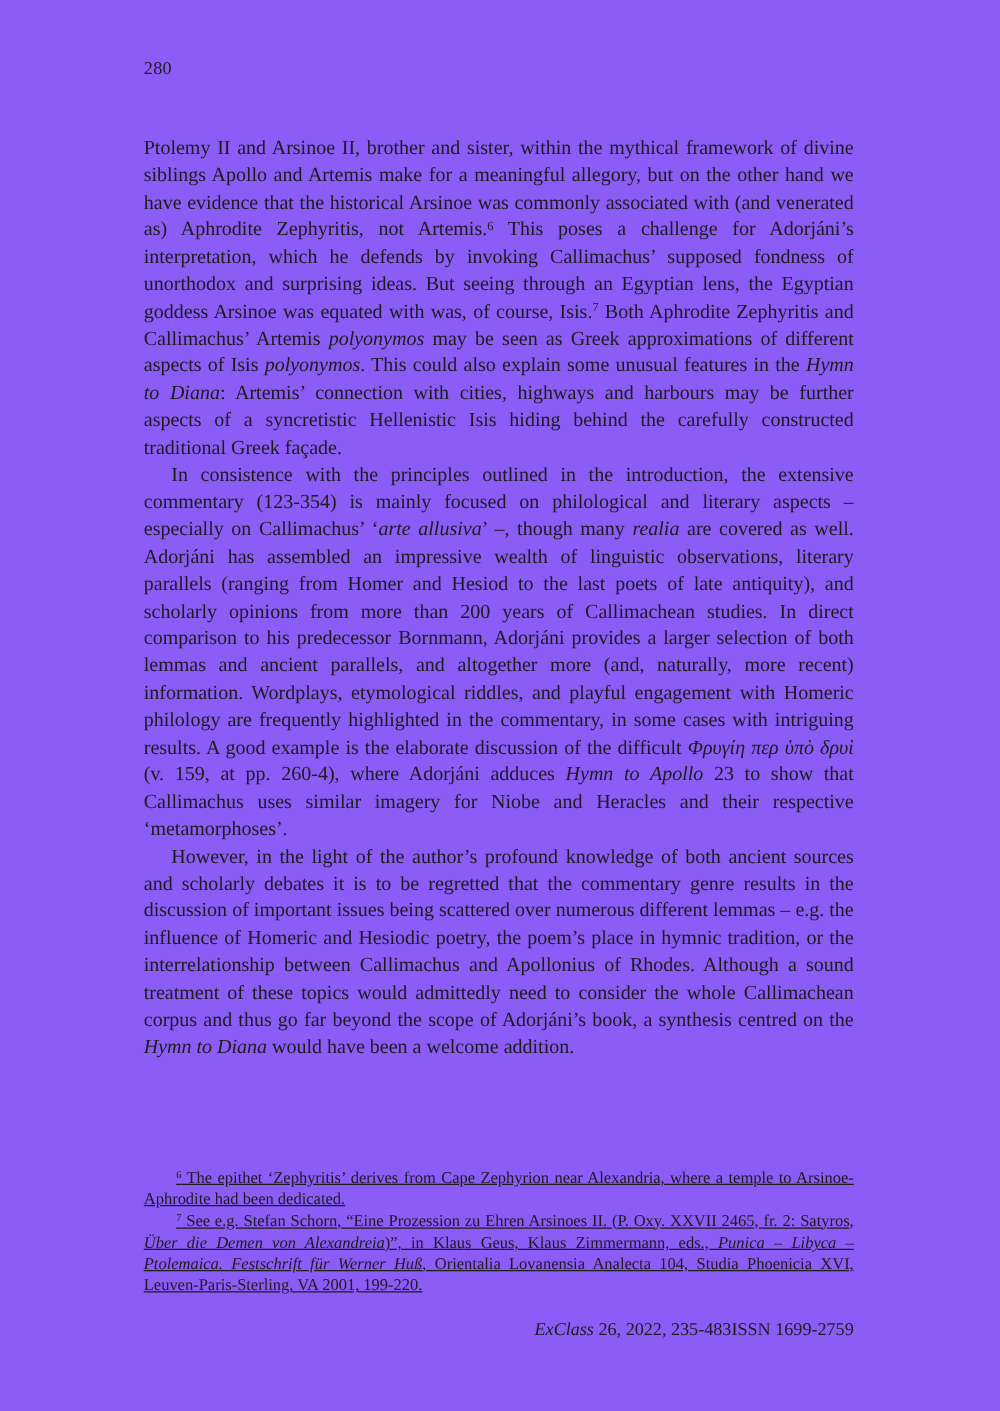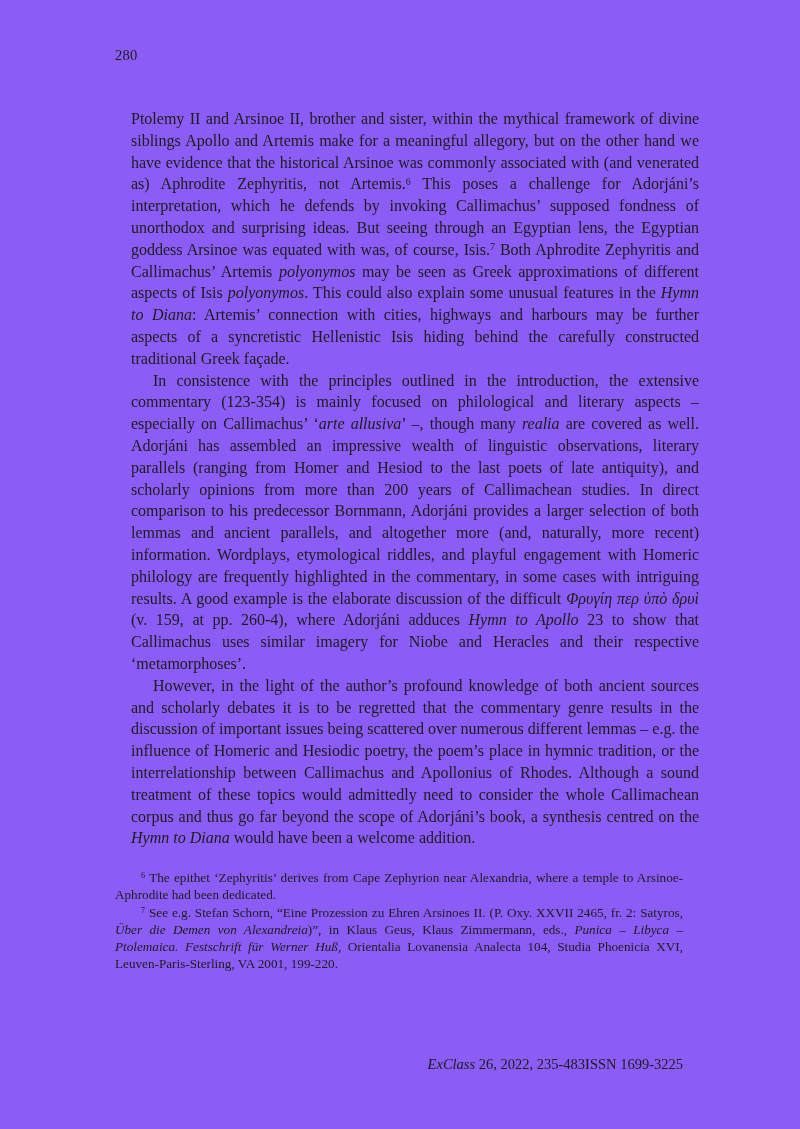--- a/index.html
+++ b/index.html
@@ -30,46 +30,47 @@
     display: block;
     text-align: center;
     font-size: 14.5px;
     font-variant: small-caps;
     letter-spacing: 0.7px;
   }
   
   .body-block {
     position: absolute;
     top: 108px;
-    left: 131px;
+    left: 115px;
     width: 568px;
     max-height: 788px;
     overflow: hidden;
     font-size: 16px;
     line-height: 21.8px;
     text-align: justify;
   }
   .para { margin: 0; }
   .para.indent { text-indent: 22px; }
   sup.fnref {
     font-size: 0.62em;
     line-height: 0;
     position: relative;
     top: -0.45em;
     vertical-align: baseline;
   }
   
   .footnotes-block {
     position: absolute;
-    top: 869px;
+    top: 933px;
     left: 115px;
     width: 568px;
     font-size: 13.2px;
     line-height: 17.3px;
     text-align: justify;
+    text-decoration: underline;
   }
   .footnote { margin: 0; text-indent: 26px; }
   
   .page-footer {
     position: absolute;
     top: 1056px;
     left: 115px;
     width: 568px;
     display: flex;
     justify-content: flex-end;
@@ -92,16 +93,16 @@
     <p class="para indent"><span>However, in the light of the author’s profound knowledge of both ancient sources and scholarly debates it is to be regretted that the commentary genre results in the discussion of important issues being scattered over numerous different lemmas – e.g. the influence of Homeric and Hesiodic poetry, the poem’s place in hymnic tradition, or the interrelationship between Callimachus and Apollonius of Rhodes. Although a sound treatment of these topics would admittedly need to consider the whole Callimachean corpus and thus go far beyond the scope of Adorjáni’s book, a synthesis centred on the </span><i>Hymn to Diana</i><span> would have been a welcome addition.</span></p>
   </main>
 
   <section class="footnotes-block">
     <p class="footnote"><sup class="fnref">6</sup><span> The epithet ‘Zephyritis’ derives from Cape Zephyrion near Alexandria, where a temple to Arsinoe-Aphrodite had been dedicated.</span></p>
     <p class="footnote"><sup class="fnref">7</sup><span> See e.g. Stefan Schorn, “Eine Prozession zu Ehren Arsinoes II. (P. Oxy. XXVII 2465, fr. 2: Satyros, </span><i>Über die Demen von Alexandreia</i><span>)”, in Klaus Geus, Klaus Zimmermann, eds., </span><i>Punica – Libyca – Ptolemaica. Festschrift für Werner Huß</i><span>, Orientalia Lovanensia Analecta 104, Studia Phoenicia XVI, Leuven-Paris-Sterling, VA 2001, 199-220.</span></p>
   </section>
 
   <footer class="page-footer">
     <span class="footer-left"><i>ExClass</i><span> 26, 2022, 235-483</span></span>
-    <span class="footer-right">ISSN 1699-3225</span>
+    <span class="footer-right">ISSN 1699-2759</span>
   </footer>
 
 </div>
 
 </body></html>

